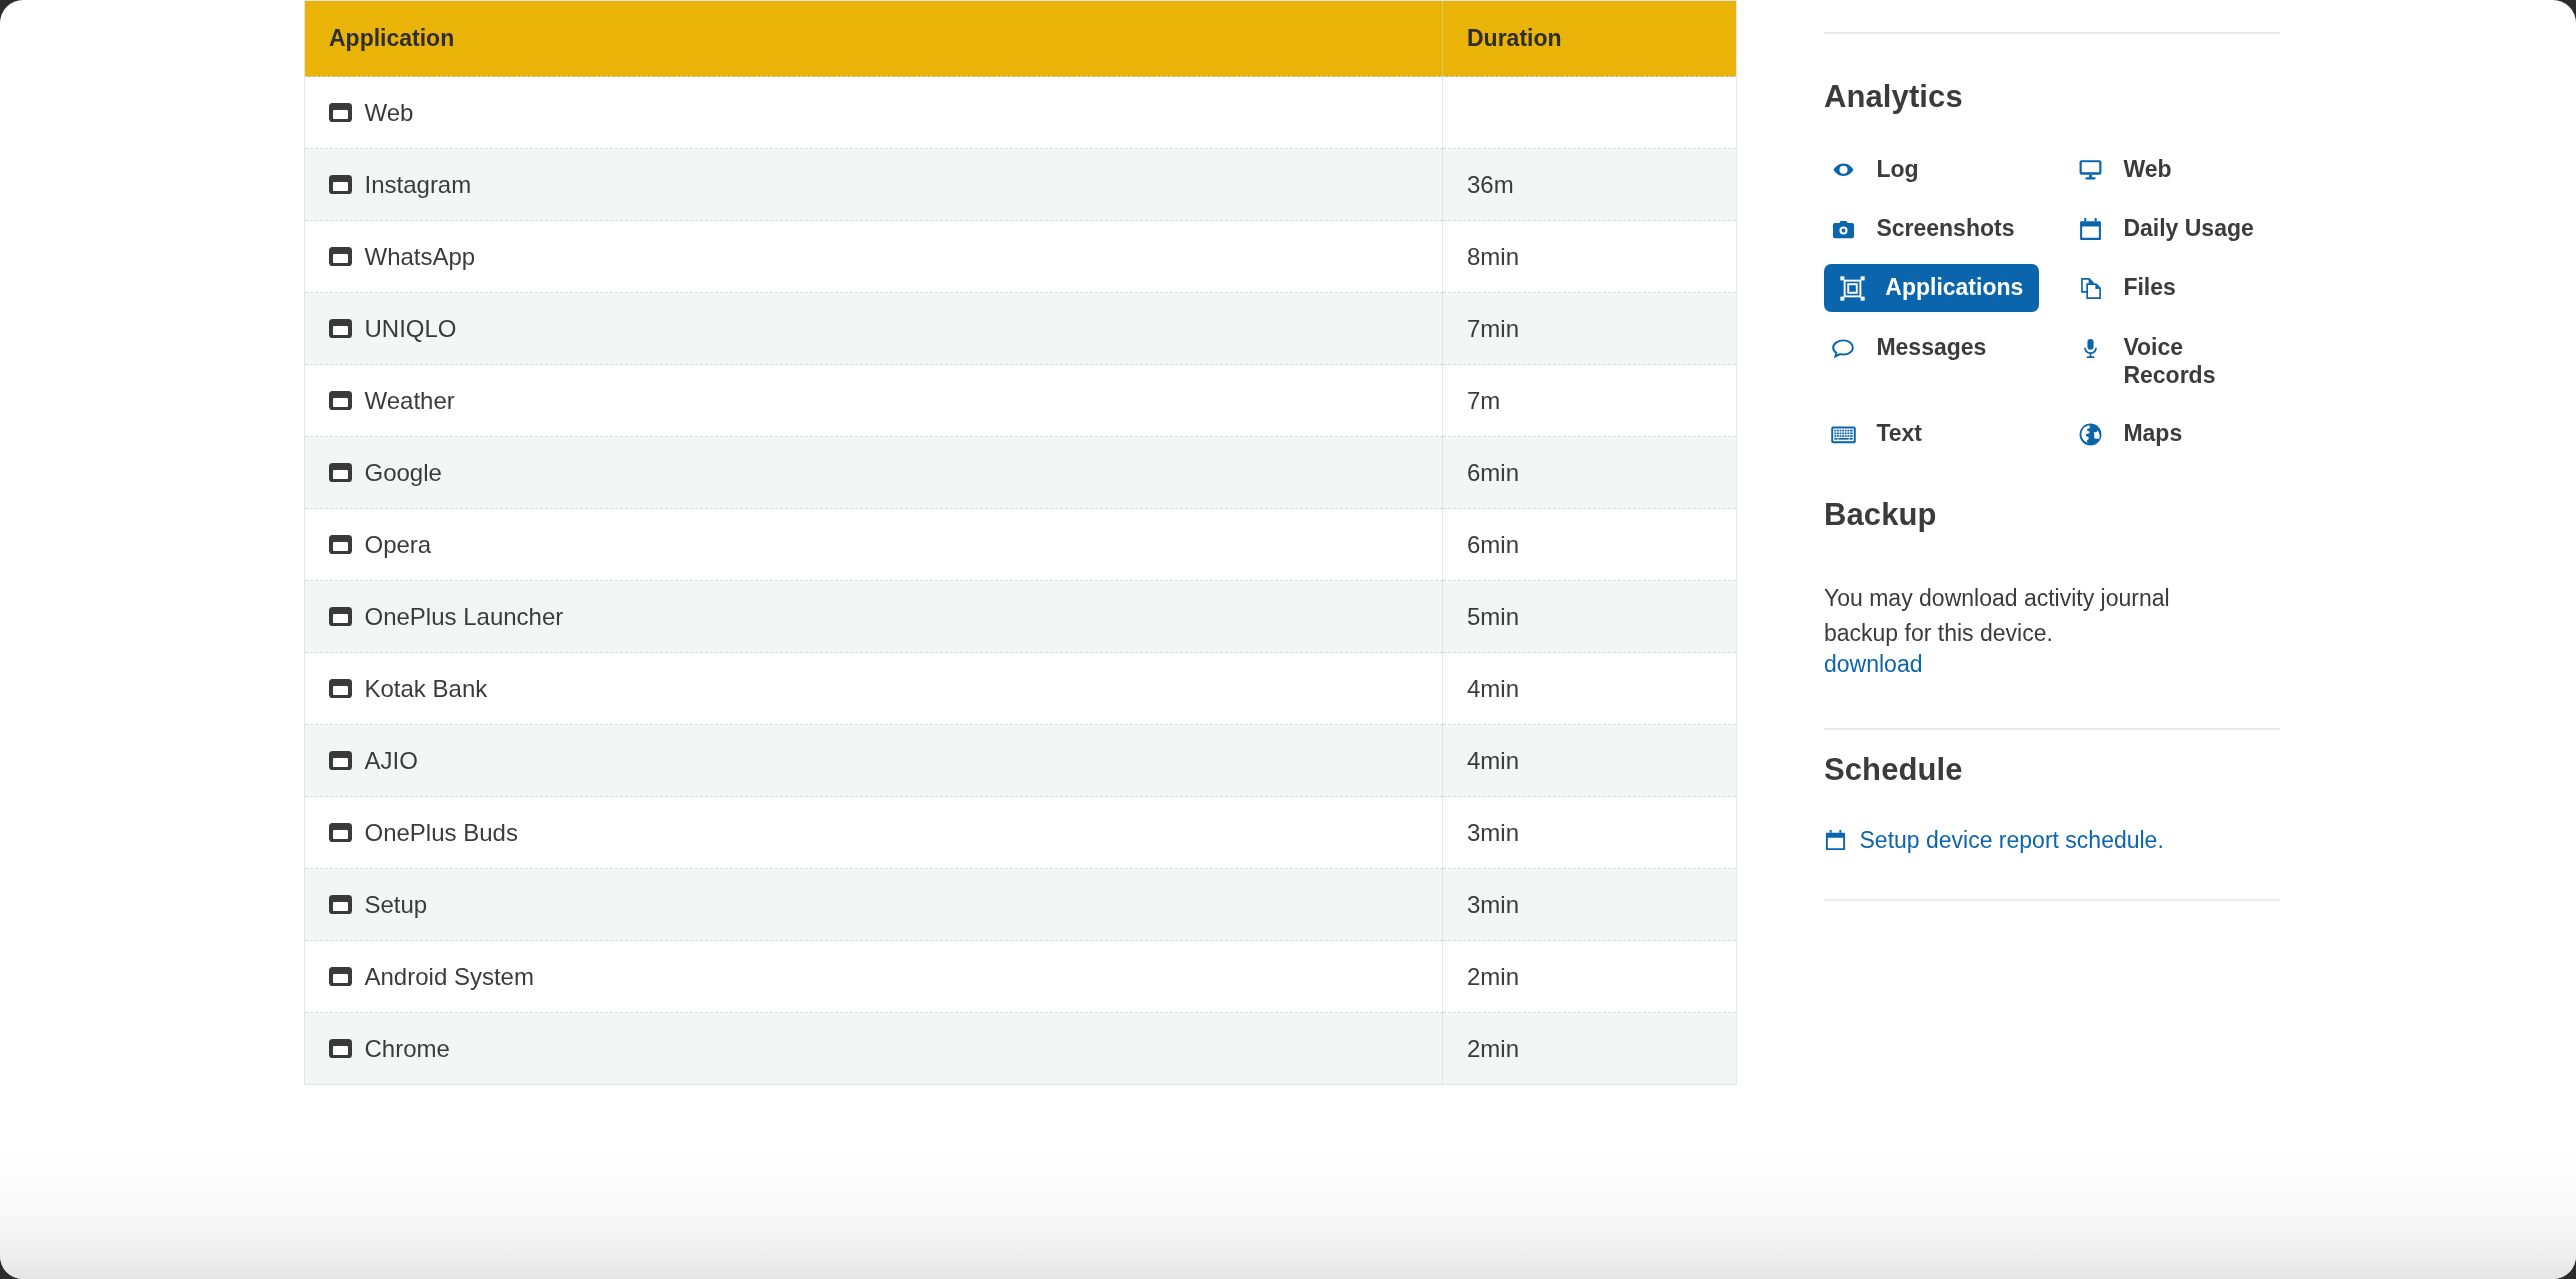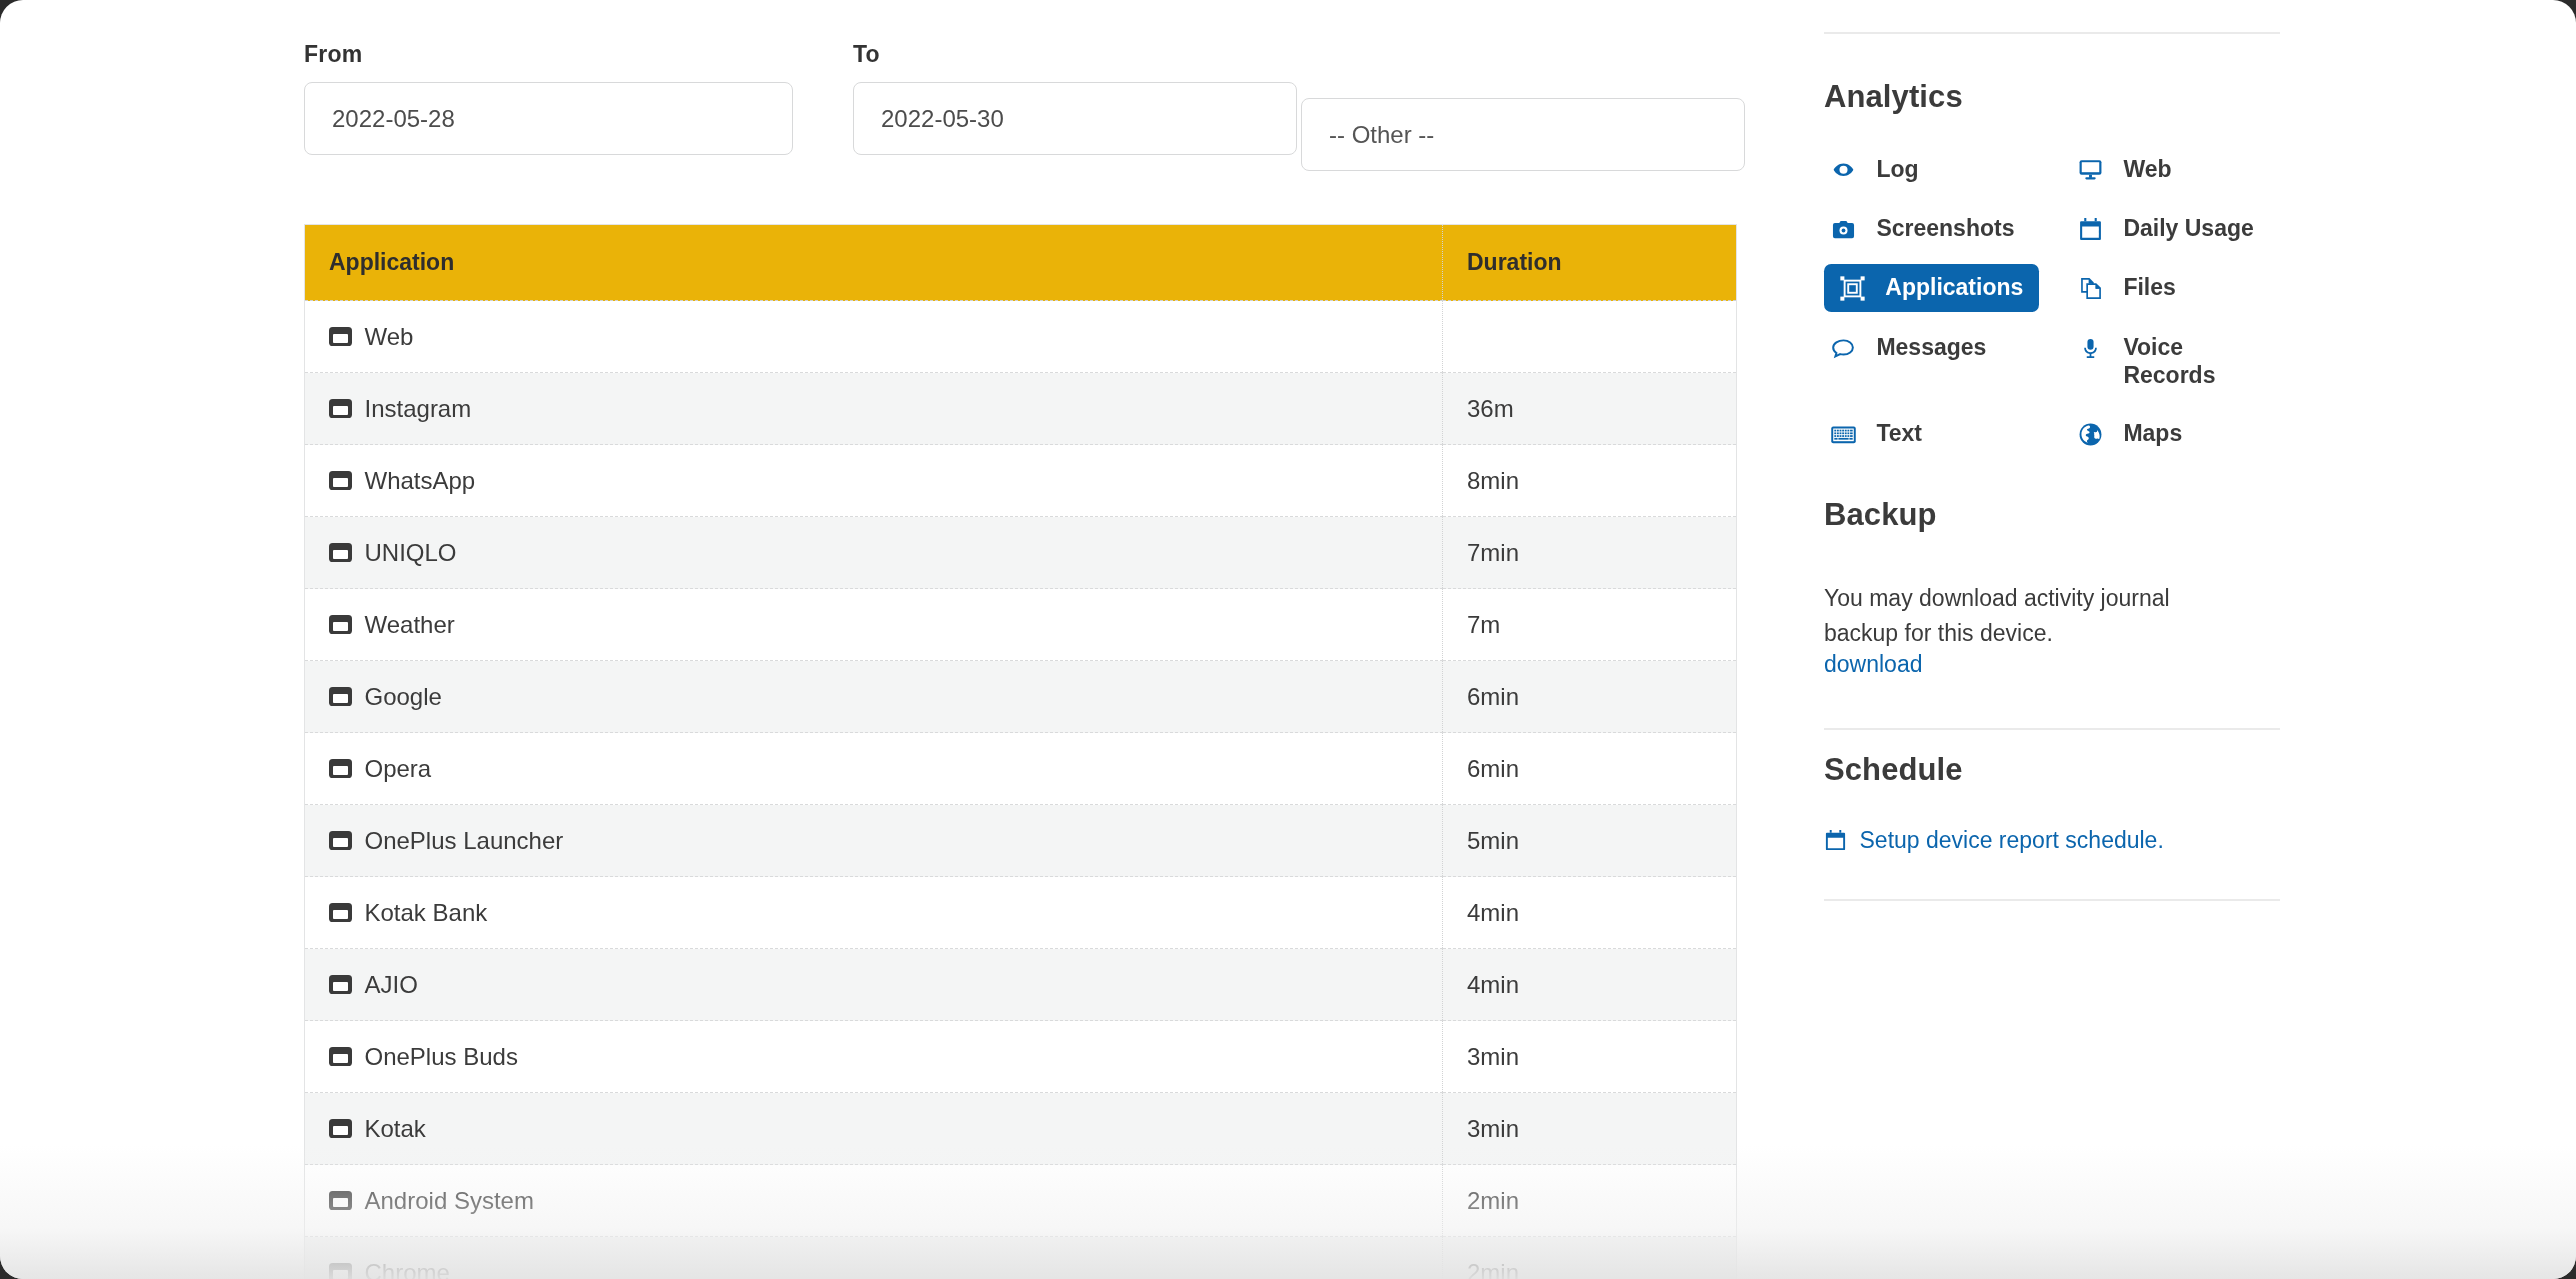--- a/index.html
+++ b/index.html
@@ -214,37 +214,20 @@
   #schedule-link-row .an-ico { width: 23px; height: 23px; margin-top: 0; }
   #hr-bottom { margin-top: 45px; }
 </style>
 </head>
 <body>
 
 <div id="page">
 
   <div id="main">
 
-    <div class="filter-row">
-
-      <div class="field-group" id="grp-from">
-        <div class="field-label">From</div>
-        <div class="field-box">2022-05-28</div>
-      </div>
-
-      <div class="field-group" id="grp-to">
-        <div class="field-label">To</div>
-        <div class="field-box">2022-05-30</div>
-      </div>
-
-      <div class="field-group" id="grp-other">
-        <div class="field-box">-- Other --</div>
-      </div>
-
-    </div>
 
     <table id="apps-table">
       <colgroup>
           <col class="c-app">
           <col class="c-dur">
         </colgroup>
       <thead>
         <tr>
           <th class="h-app">Application</th>
           <th class="h-dur">Duration</th>
@@ -347,21 +330,21 @@
                 <span class="app-icon"></span>
                 <span>OnePlus Buds</span>
               </span>
             </td>
             <td class="t-dur"><span>3min</span></td>
           </tr>
           <tr>
             <td class="t-app">
               <span class="app-cell">
                 <span class="app-icon"></span>
-                <span>Kotak</span>
+                <span>Setup</span>
               </span>
             </td>
             <td class="t-dur"><span>3min</span></td>
           </tr>
           <tr>
             <td class="t-app">
               <span class="app-cell">
                 <span class="app-icon"></span>
                 <span>Android System</span>
               </span>

